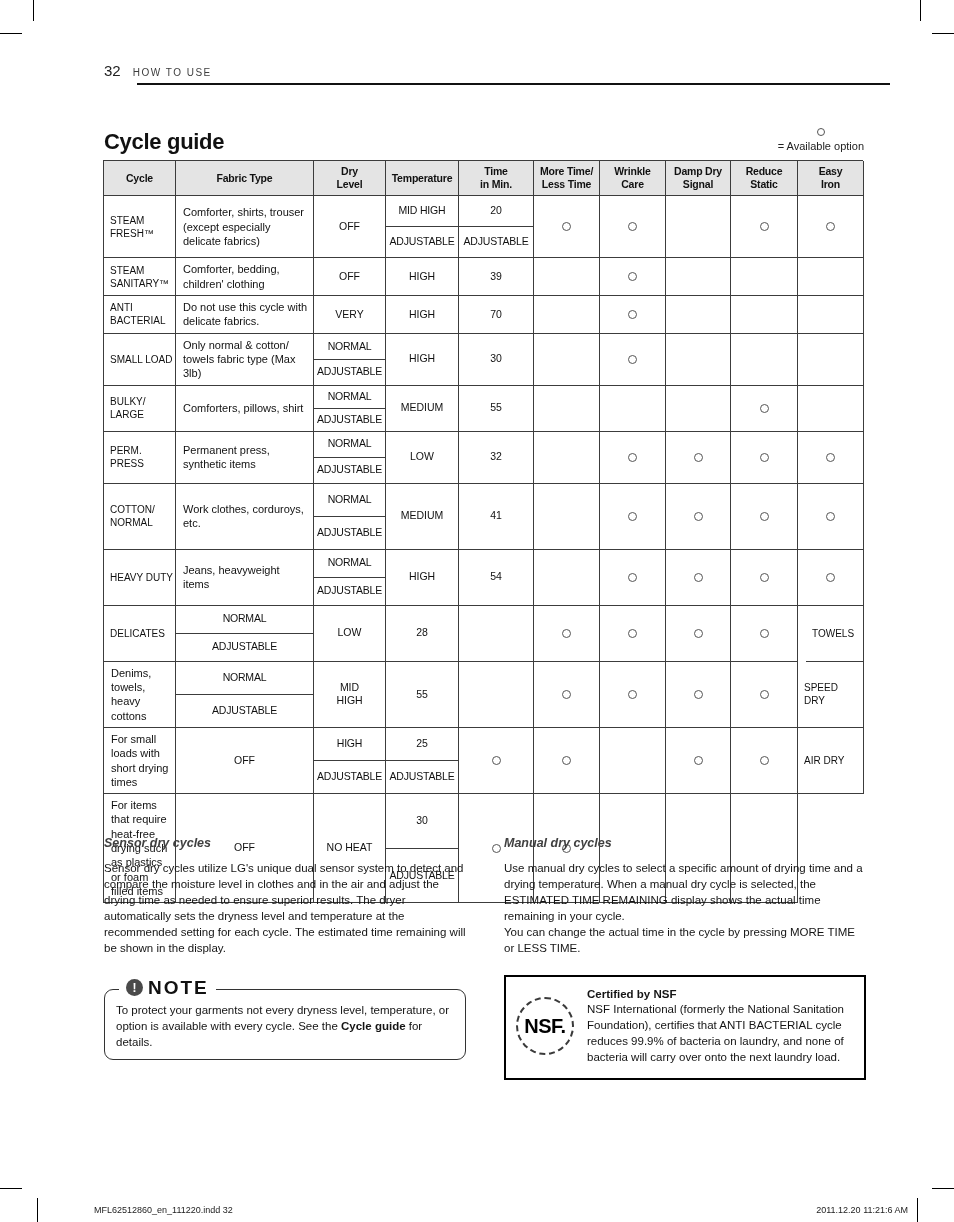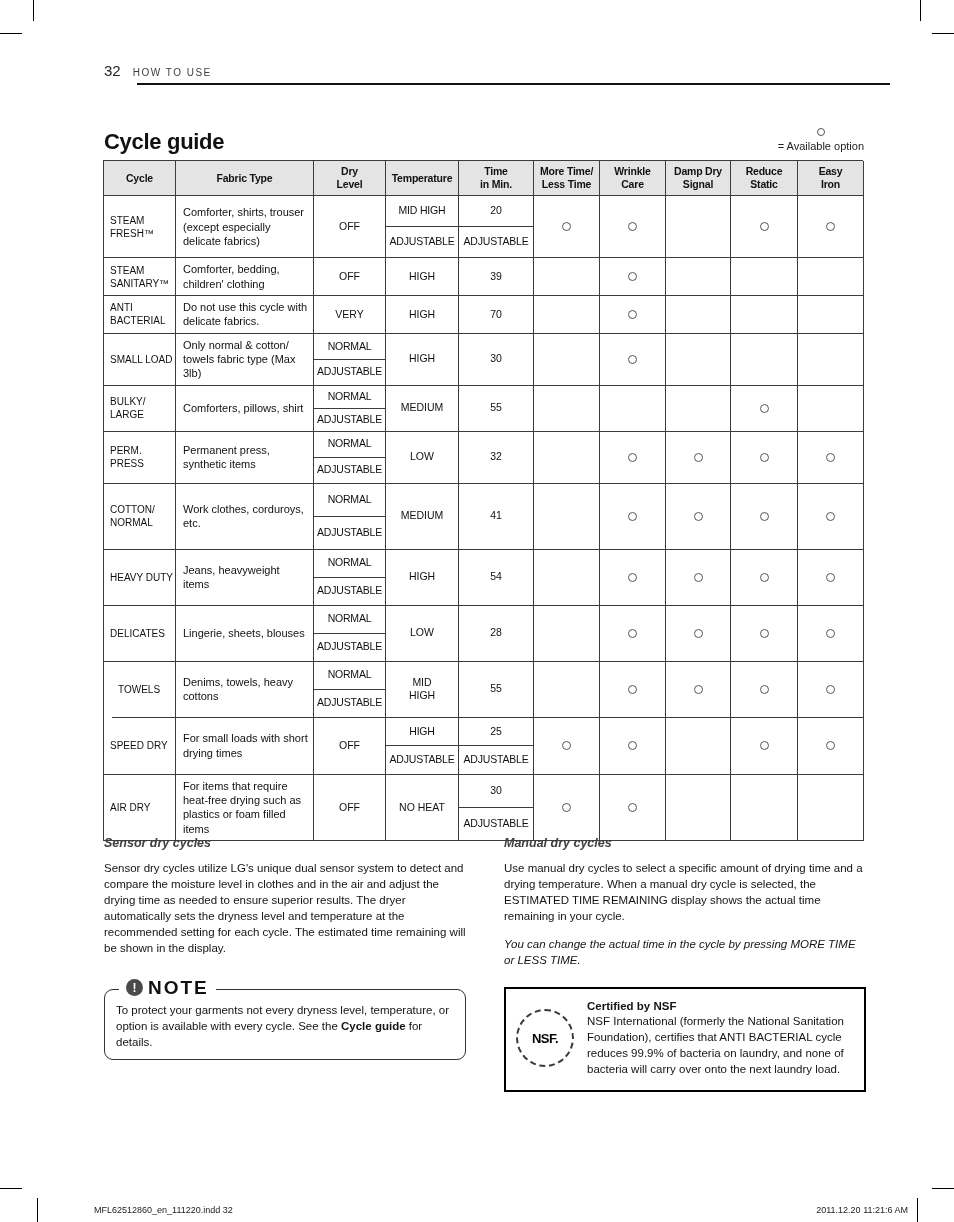--- a/index.html
+++ b/index.html
@@ -42,21 +42,21 @@
   .cell.cycle{justify-content:flex-start;text-align:left;padding:4px 2px 4px 6px;font-size:10px;}
   .cell.fabric{justify-content:flex-start;text-align:left;padding:4px 5px 4px 7px;font-size:11px;}
   .cell.split{flex-direction:column;padding:0;align-items:stretch;}
   .half{flex:1;display:flex;align-items:center;justify-content:center;padding:3px 1px;letter-spacing:-0.2px;}
   .half.first{border-bottom:1px solid #3c3c3c;}
   
   .columns{position:absolute;left:104px;top:836px;width:762px;display:flex;gap:38px;}
   .col{width:362px;}
   .sub-heading{font-size:12.5px;font-weight:bold;font-style:italic;color:#404040;margin:0 0 10px 0;}
   .body-text{font-size:11.5px;line-height:1.4;color:#141414;margin:0;}
-  .body-text + .body-text{margin-top:12px;font-style:italic;}
+  .body-text + .body-text{margin-top:0;}
   
   .note-box{
     margin-top:32px;border:1px solid #333;border-radius:9px;padding:12px 11px 9px 11px;position:relative;
   }
   .note-title{
     position:absolute;top:-13px;left:14px;background:#fff;padding:0 7px;
     display:flex;align-items:center;gap:5px;
   }
   .note-icon{
     width:17px;height:17px;border-radius:50%;background:#4a4a4a;color:#fff;
@@ -67,21 +67,21 @@
   .note-body{font-size:11.5px;line-height:1.4;color:#141414;}
   .bold{font-weight:bold;}
   
   .nsf-box{
     margin-top:18px;border:2px solid #000;padding:10px 10px 12px 10px;
     display:flex;gap:13px;align-items:center;
   }
   .nsf-logo{
     flex:0 0 auto;width:54px;height:54px;border:2px dashed #3a3a3a;border-radius:50%;
     display:flex;align-items:center;justify-content:center;
-    font-weight:bold;font-size:13px;letter-spacing:-0.5px;color:#000;
+    font-weight:bold;font-size:20px;letter-spacing:-0.5px;color:#000;
   }
   .nsf-text{font-size:11.5px;line-height:1.38;color:#141414;}
   .nsf-heading{font-weight:bold;}
   
   .footer-left{position:absolute;left:50px;top:1205px;font-size:9px;color:#222;padding-left:44px;}
   .footer-right{position:absolute;right:46px;top:1205px;font-size:9px;color:#222;}
 </style>
 </head>
 <body>
 
@@ -199,21 +199,20 @@
     <div class="cell fabric">Jeans, heavyweight items</div>
     <div class="cell val split"><div class="half first">NORMAL</div><div class="half">ADJUSTABLE</div></div>
     <div class="cell val">HIGH</div>
     <div class="cell val">54</div>
     <div class="cell opt"></div>
     <div class="cell opt"><span class="ring"></span></div>
     <div class="cell opt"><span class="ring"></span></div>
     <div class="cell opt"><span class="ring"></span></div>
     <div class="cell opt"><span class="ring"></span></div>
     <div class="cell cycle" style="min-height: 56px;">DELICATES</div>
-    <div class="cell fabric">Lingerie, sheets, blouses</div>
     <div class="cell val split"><div class="half first">NORMAL</div><div class="half">ADJUSTABLE</div></div>
     <div class="cell val">LOW</div>
     <div class="cell val">28</div>
     <div class="cell opt"></div>
     <div class="cell opt"><span class="ring"></span></div>
     <div class="cell opt"><span class="ring"></span></div>
     <div class="cell opt"><span class="ring"></span></div>
     <div class="cell opt"><span class="ring"></span></div>
     <div class="cell cycle" style="min-height: 56px; margin-left: 8px;">TOWELS</div>
     <div class="cell fabric">Denims, towels, heavy cottons</div>

